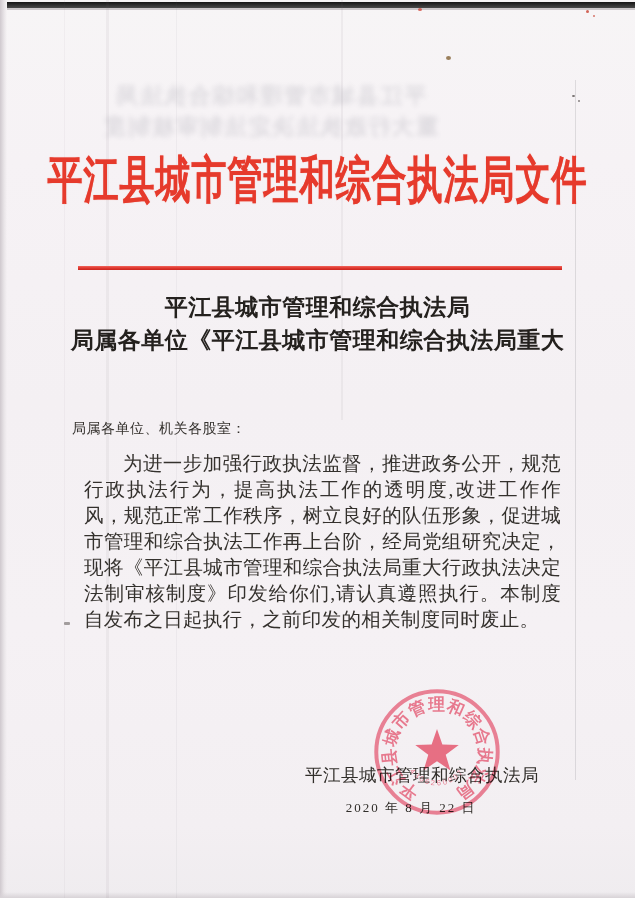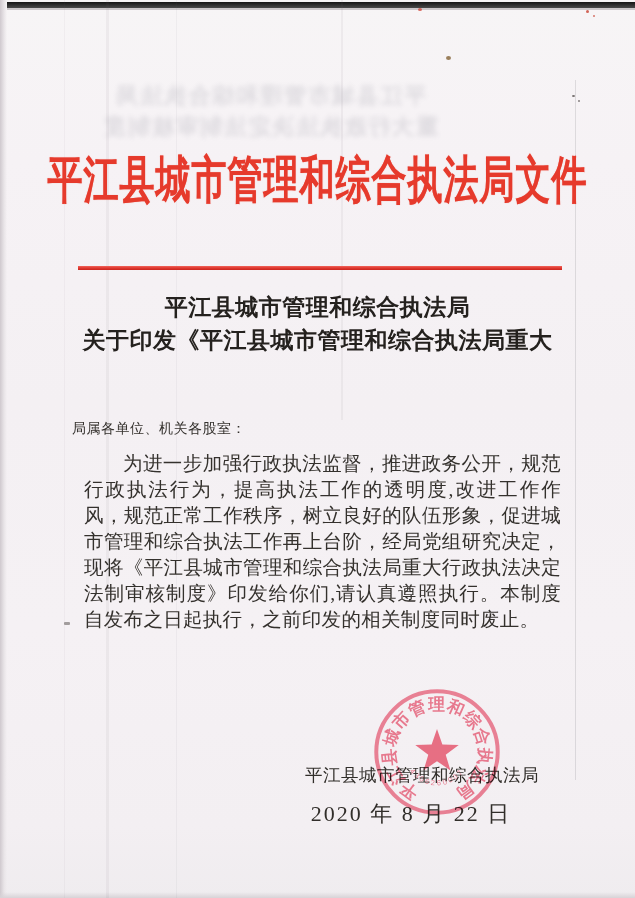--- a/index.html
+++ b/index.html
@@ -39,21 +39,21 @@
     font-size:23px;font-weight:bold;line-height:33px;color:#24211e;letter-spacing:.5px;}
   
   .salutation{position:absolute;top:420px;left:72px;font-size:14px;color:#34312d;letter-spacing:.5px;}
   .body-text{position:absolute;top:451px;left:84px;width:477px;margin:0;
     font-size:19.5px;line-height:26px;color:#34312d;letter-spacing:.3px;
     text-indent:2em;text-align:justify;}
   
   .signature{position:absolute;top:763px;left:297px;width:250px;text-align:center;
     font-size:17.5px;letter-spacing:.5px;color:#312e2a;z-index:2;}
   .sign-date{position:absolute;top:799px;left:286px;width:250px;text-align:center;
-    font-size:22px;letter-spacing:2px;color:#312e2a;z-index:2;}
+    font-size:13px;letter-spacing:2px;color:#312e2a;z-index:2;}
   
   .seal{position:absolute;left:371px;top:686px;width:132px;height:132px;z-index:3;
     mix-blend-mode:multiply;opacity:.88;}
 </style>
 </head>
 <body>
 
 <div id="scan">
 
   <div class="top-strip"></div>
@@ -76,21 +76,21 @@
   <div class="ghost">
     <div>平江县城市管理和综合执法局</div>
     <div>重大行政执法决定法制审核制度</div>
   </div>
 
   <div class="header-title">平江县城市管理和综合执法局文件</div>
   <div class="red-rule"></div>
 
   <div class="notice-title">
     <div>平江县城市管理和综合执法局</div>
-    <div>关于印发《平江县城市管理和综合执法局重大</div>
+    <div>局属各单位《平江县城市管理和综合执法局重大</div>
   </div>
 
   <div class="salutation">局属各单位、机关各股室：</div>
   <p class="body-text">为进一步加强行政执法监督，推进政务公开，规范行政执法行为，提高执法工作的透明度,改进工作作风，规范正常工作秩序，树立良好的队伍形象，促进城市管理和综合执法工作再上台阶，经局党组研究决定，现将《平江县城市管理和综合执法局重大行政执法决定法制审核制度》印发给你们,请认真遵照执行。本制度自发布之日起执行，之前印发的相关制度同时废止。</p>
 
   <div class="signature">平江县城市管理和综合执法局</div>
   <div class="sign-date">2020 年 8 月 22 日</div>
 
   <svg class="seal" viewBox="0 0 150 150">
     <circle cx="75" cy="75" r="69" fill="none" stroke="#ee5570" stroke-width="4.5" opacity=".8"></circle>

